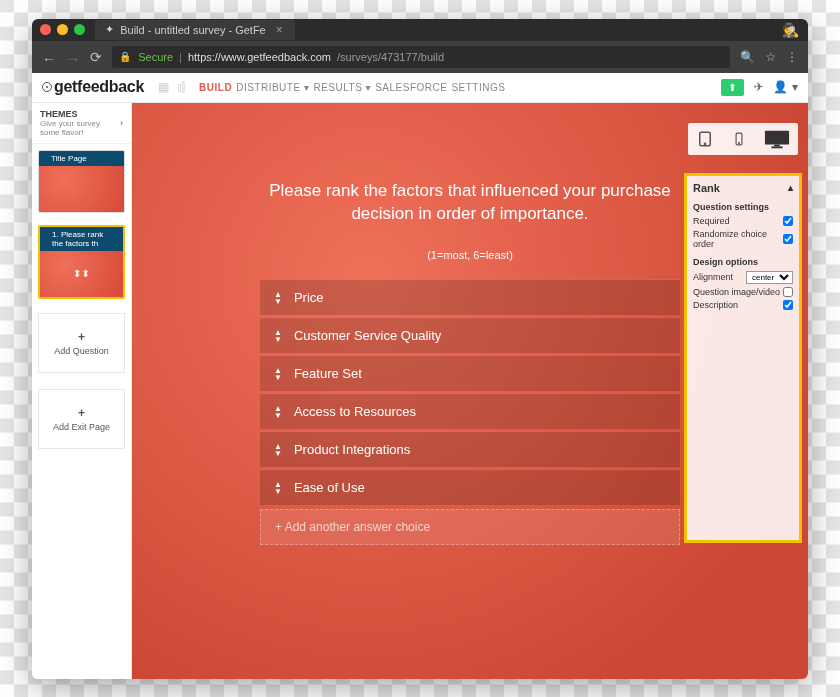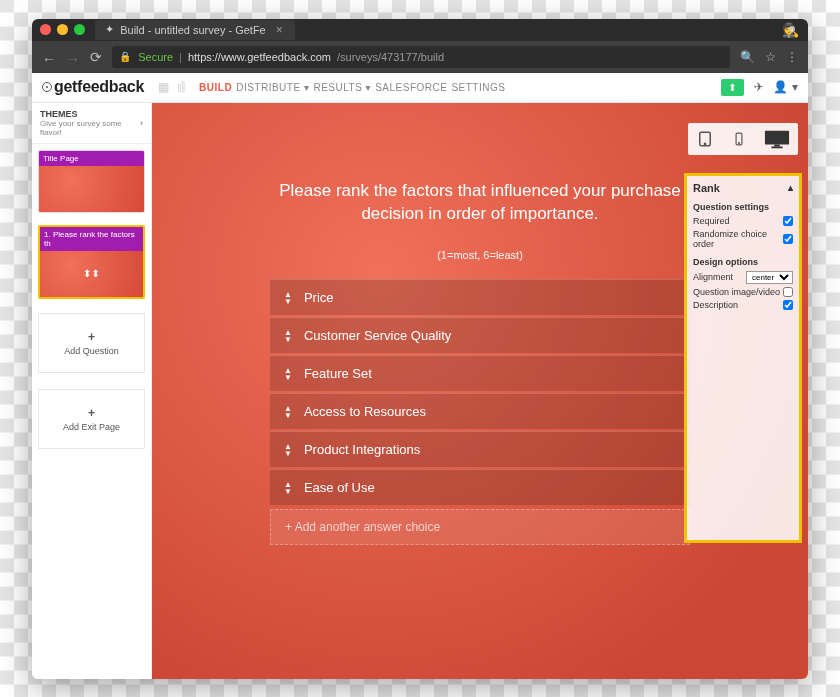--- a/index.html
+++ b/index.html
@@ -63,32 +63,32 @@
   .header-tabs{display:flex;gap:4px;}
   .header-tabs .htab{cursor:pointer; letter-spacing:0.5px; font-size:10px;}
   .header-tabs .active{color:#e35c46; font-weight:600;}
   .header-right{margin-left:auto; display:flex; gap:10px; align-items:center;}
   .upgrade{background:#2ecc71;color:#fff;padding:3px 7px;border-radius:2px;font-size:10px;}
   .hicon{color:#666;font-size:12px;}
   
   .app-body{flex:1;display:flex; overflow:hidden;}
   
   .sidebar{
-    width:120px; background:#fff; border-right:1px solid #e9e9e9;
+    width:100px; background:#fff; border-right:1px solid #e9e9e9;
     display:flex;flex-direction:column; font-size:9px; color:#555;
   }
   .themes{padding:6px 8px;border-bottom:1px solid #eee;display:flex;justify-content:space-between;align-items:center;}
   .themes .tlabel{font-weight:700;font-size:9px;color:#444;}
   .themes .tsub{font-size:8px;color:#888;}
   .thumb{
     margin:6px;border:1px solid #ddd;border-radius:2px;overflow:hidden;
     cursor:pointer;
   }
   .thumb.sel{border:2px solid #f2c200;}
-  .thumb .th-head{background:#a21caf;color:#fff;font-size:8px;padding:3px 4px;}
+  .thumb .th-head{background:#0c4a6e;color:#fff;font-size:8px;padding:3px 12px;}
   .thumb .th-body{
     background:radial-gradient(circle at 30% 30%, #f0705a, #d64a36);
     height:46px;display:flex;align-items:center;justify-content:center;color:#fff;font-size:10px;
   }
   .addbox{
     margin:8px 6px;border:1px solid #e8e8e8;height:60px;
     display:flex;flex-direction:column;align-items:center;justify-content:center;
     color:#555;font-size:9px;gap:2px;cursor:pointer;
   }
   .addbox .plus{font-size:12px;font-weight:700;}

